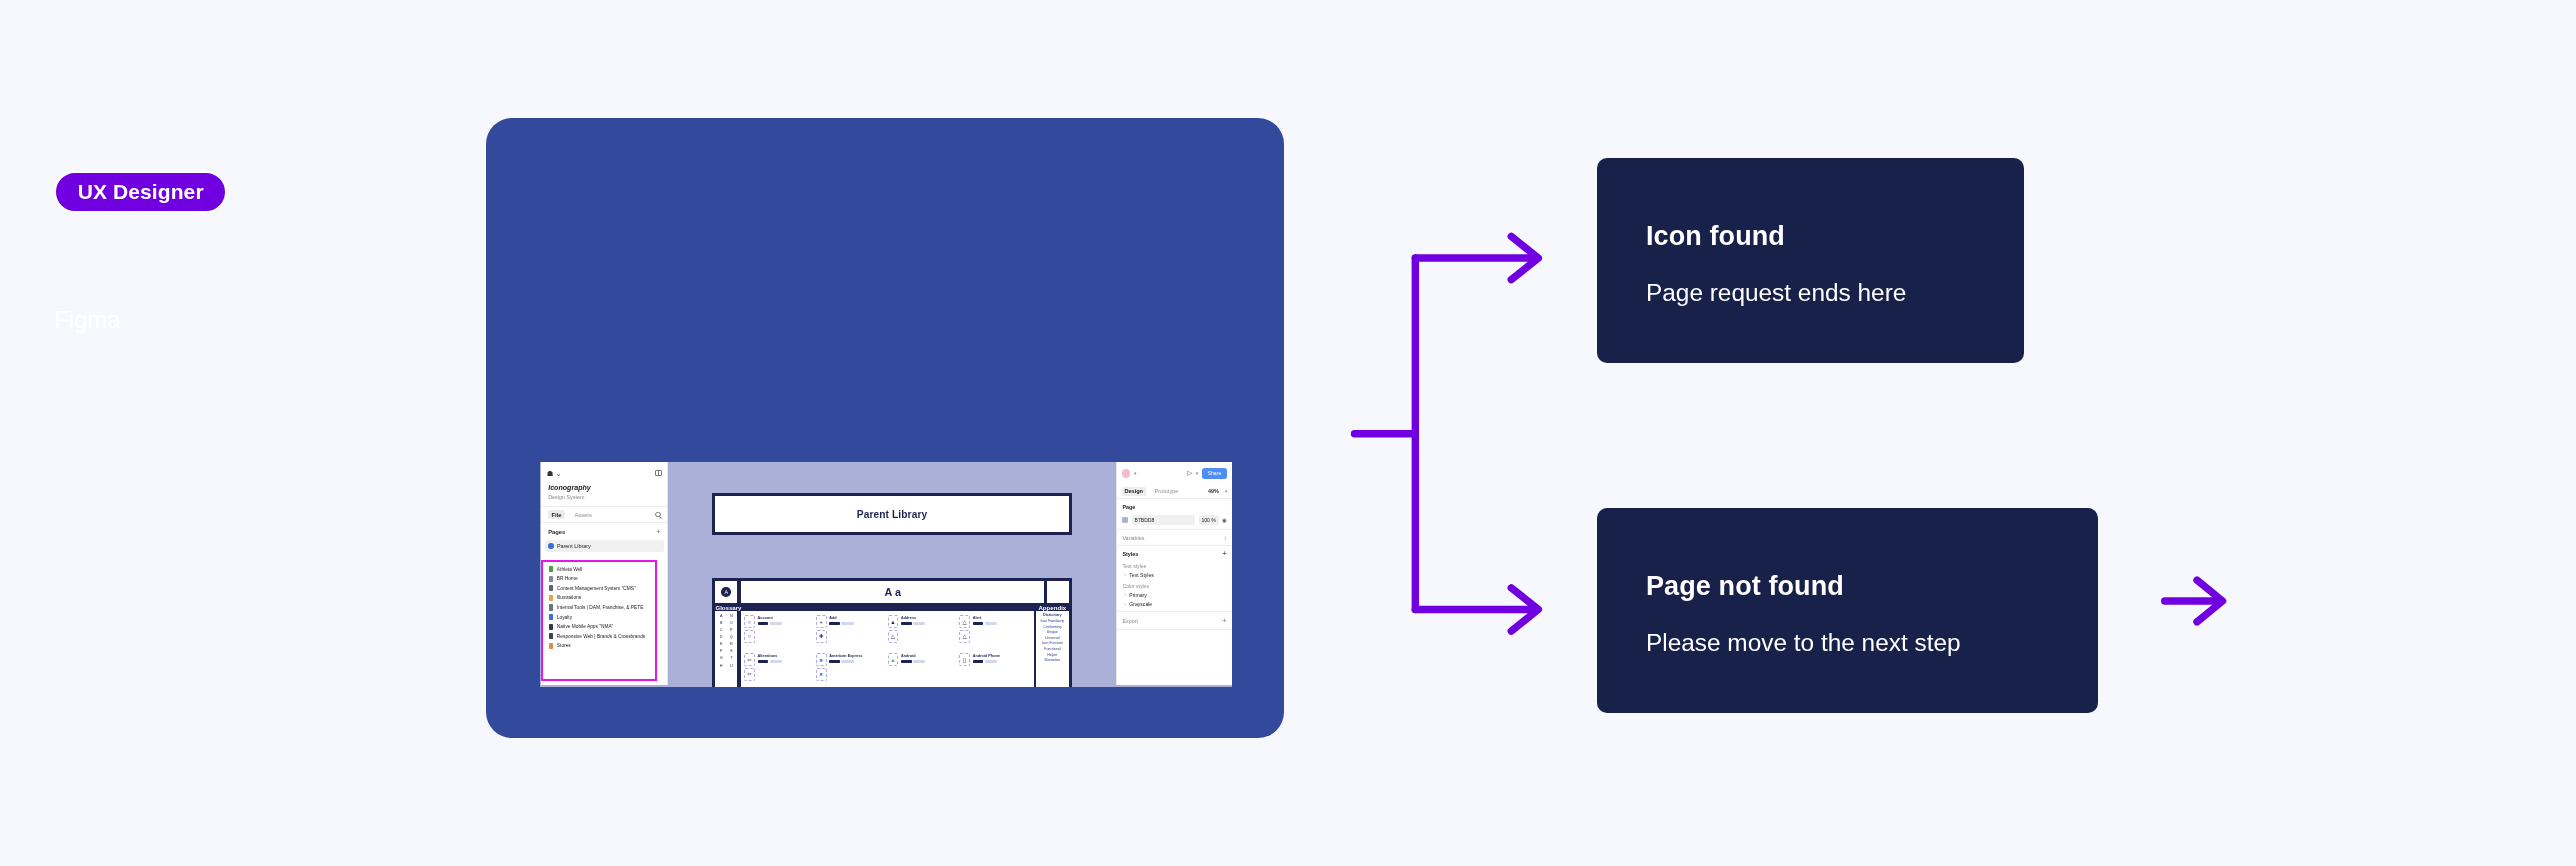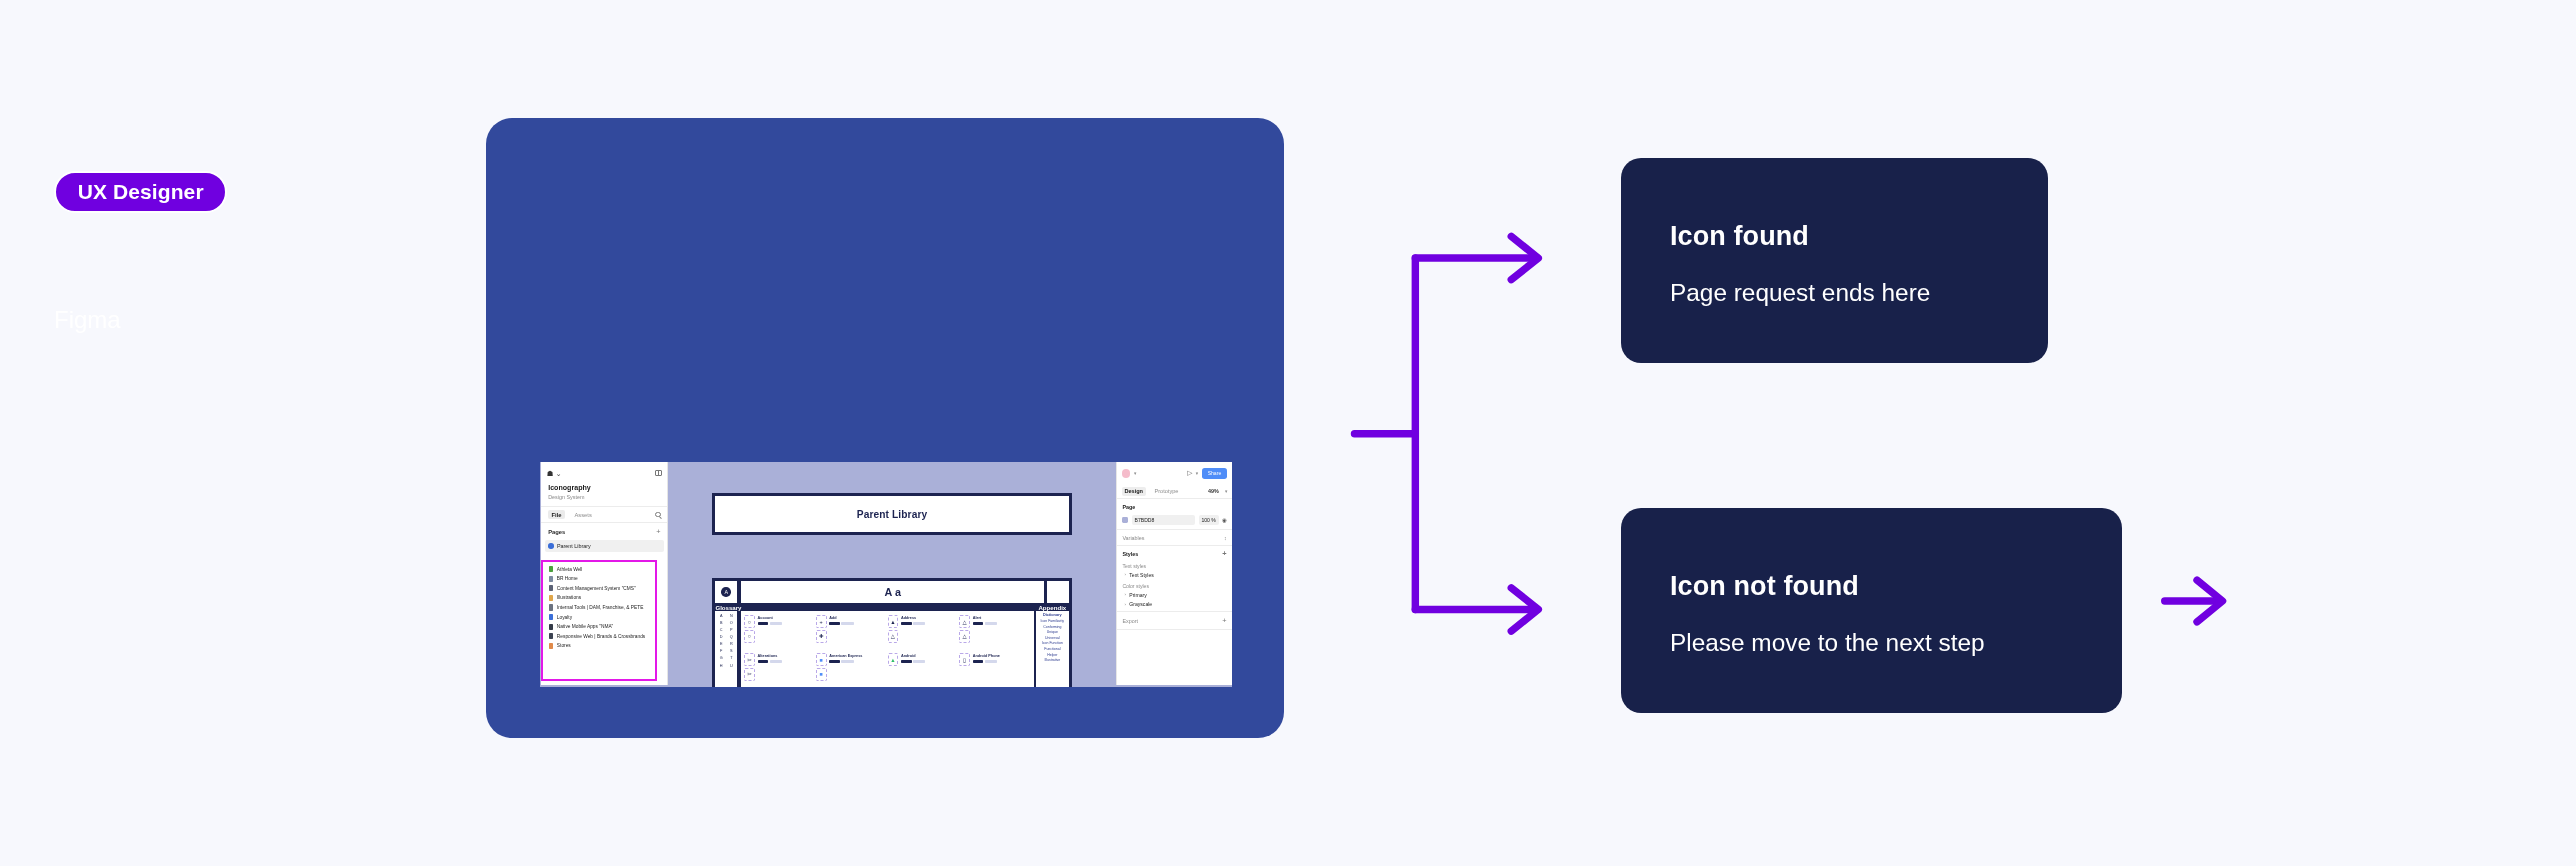--- a/index.html
+++ b/index.html
@@ -50,21 +50,21 @@
     font-family: "Liberation Sans", sans-serif;
   }
   .fg-left {
     position: absolute; left: 1.4px; top: 0; width: 127px; height: 223px;
     background: #ffffff; border-right: 0.7px solid #e5e5e5;
   }
   .fg-topbar { height: 22.3px; display: flex; align-items: center; justify-content: space-between; padding: 0 5.4px; }
   .fg-logo { font-size: 7.4px; color: #333; }
   .fg-panelicon { width: 7.4px; height: 6.1px; border: 0.9px solid #777; border-radius: 1px; position: relative; }
   .fg-panelicon::after { content:""; position:absolute; left:2px; top:0; bottom:0; width:0.9px; background:#777; }
-  .fg-filename { padding: 0 6.8px; font-size: 7.1px; color: #1a1a1a; font-weight: 600; }
+  .fg-filename { padding: 0 6.8px; font-size: 7.1px; color: #1a1a1a; font-weight: 600; font-style: italic; }
   .fg-subname { padding: 1.4px 6.8px 0; font-size: 5.4px; color: #8a8a8a; }
   .fg-tabrow {
     margin-top: 6.1px; height: 17.6px; display: flex; align-items: center; gap: 6.1px;
     padding: 0 6.8px; border-top: 0.7px solid #ececec; border-bottom: 0.7px solid #ececec;
   }
   .fg-tab { font-size: 5.8px; color: #8e8e8e; padding: 1.4px 3.4px; border-radius: 2px; }
   .fg-tab.active { color: #1a1a1a; font-weight: 700; background: #ebebeb; }
   .fg-searchicon { margin-left: auto; width: 5.4px; height: 5.4px; border: 0.8px solid #7a7a7a; border-radius: 50%; position: relative; }
   .fg-searchicon::after { content:""; position:absolute; right:-2px; bottom:-1.4px; width:2.7px; height:0.8px; background:#7a7a7a; transform: rotate(45deg); }
   .fg-sectionrow { height: 17px; display: flex; align-items: center; justify-content: space-between; padding: 0 6.8px; }
@@ -167,21 +167,21 @@
   .fg-eye { font-size: 5.4px; color: #555; }
   .fg-sublabel { font-size: 5.1px; color: #8a8a8a; margin-top: 4.7px; }
   .fg-stylerow { display: flex; align-items: center; gap: 3.4px; margin-top: 3.4px; padding-left: 2px; }
   .fg-stylerow .ch { font-size: 4.4px; color: #888; }
   .fg-stylerow .nm { font-size: 5.1px; color: #1a1a1a; }
 
   
   .branch { position: absolute; left: 1341px; top: 217px; width: 223px; height: 420px; }
 
   
-  .outcome-card { position: absolute; background: #18214a; border-radius: 20px; margin-left: 24px; }
+  .outcome-card { position: absolute; background: #18214a; border-radius: 10px; }
   .outcome-card.found { left: 1597px; top: 158px; width: 427px; height: 205px; }
   .outcome-card.notfound { left: 1597px; top: 508px; width: 501px; height: 205px; }
   .outcome-title {
     position: absolute; left: 49px; top: 63px;
     color: #ffffff; font-size: 27px; font-weight: 700; letter-spacing: 0.1px; white-space: nowrap;
   }
   .outcome-sub {
     position: absolute; left: 49px; top: 121px;
     color: #ffffff; font-size: 24.4px; font-weight: 400; white-space: nowrap;
   }
@@ -490,21 +490,21 @@
       <polyline points="252,548 292,580 252,612"></polyline>
     </g>
   </svg>
 
   <div class="outcome-card found">
     <div class="outcome-title">Icon found</div>
     <div class="outcome-sub">Page request ends here</div>
   </div>
 
   <div class="outcome-card notfound">
-    <div class="outcome-title">Icon not found</div>
+    <div class="outcome-title">Page not found</div>
     <div class="outcome-sub">Please move to the next step</div>
   </div>
 
   <svg class="tail-arrow" viewBox="0 0 110 86">
     <g fill="none" stroke="#7000e0" stroke-width="11" stroke-linecap="round" stroke-linejoin="round">
       <path d="M 10 43 L 92 43"></path>
       <polyline points="58,12 96,43 58,74"></polyline>
     </g>
   </svg>
 

